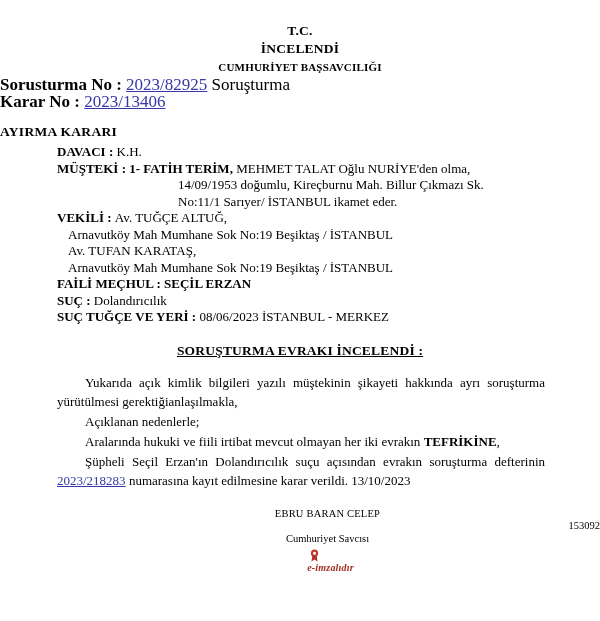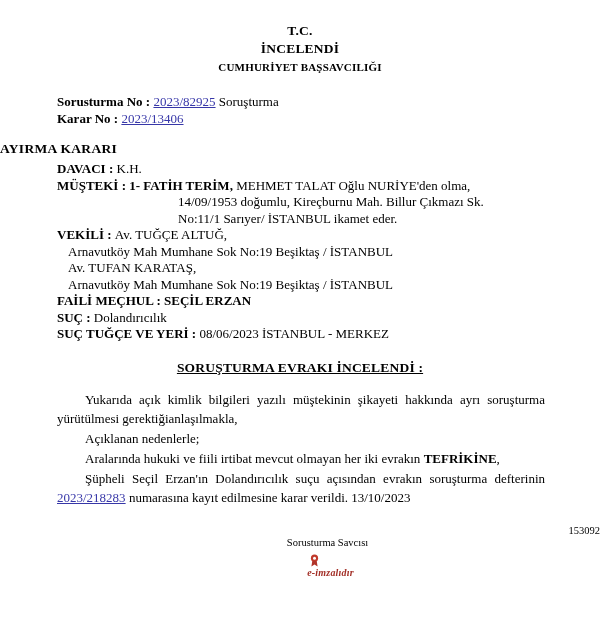--- a/index.html
+++ b/index.html
@@ -33,23 +33,21 @@
     font-size: 13.5px;
     line-height: 18px;
     letter-spacing: 0.2px;
   }
   .header-line.l1 { font-size: 13.5px; }
   .header-line.l2 { font-size: 13.5px; }
   .header-line.l3 { font-size: 11px; }
 
   
   .case-block {
-    margin-top: 17px;
-    padding-left: 57px;
-    font-size: 13px;
+    font-size: 17px;
     line-height: 17px;
   }
   .case-row {
     white-space: nowrap;
   }
   .case-label {
     font-weight: bold;
   }
   .link {
     color: #3737a8;
@@ -210,22 +208,23 @@
   <div class="section-heading">SORUŞTURMA EVRAKI İNCELENDİ :</div>
 
   <div class="body-block">
     <p class="para">Yukarıda açık kimlik bilgileri yazılı müştekinin şikayeti hakkında ayrı soruşturma yürütülmesi gerektiğianlaşılmakla,</p>
     <p class="para tight">Açıklanan nedenlerle;</p>
     <p class="para tight"><span>Aralarında hukuki ve fiili irtibat mevcut olmayan her iki evrakın </span><span class="bold">TEFRİKİNE</span><span>,</span></p>
     <p class="para tight"><span>Şüpheli Seçil Erzan'ın Dolandırıcılık suçu açısından evrakın soruşturma defterinin </span><span class="link">2023/218283</span><span> numarasına kayıt edilmesine karar verildi. 13/10/2023</span></p>
   </div>
 
   <div class="signature">
+    <div class="sig-name">EBRU BARAN CELEP</div>
     <div class="sig-id">153092</div>
-    <div class="sig-role">Sorusturma Savcısı</div>
+    <div class="sig-role">Cumhuriyet Savcısı</div>
   </div>
 
   <div class="esign-wrap">
     <span class="esign-inner">
       <span class="seal-icon">
         <svg width="11" height="13" viewBox="0 0 11 13" xmlns="http://www.w3.org/2000/svg" aria-hidden="true">
           <circle cx="5.5" cy="4.2" r="3.6" fill="#c0392b"></circle>
           <circle cx="5.5" cy="4.2" r="1.5" fill="#ffffff"></circle>
           <path d="M3.3 7.0 L2.4 12.4 L5.5 10.6 L8.6 12.4 L7.7 7.0 Z" fill="#b0332a"></path>
         </svg>

